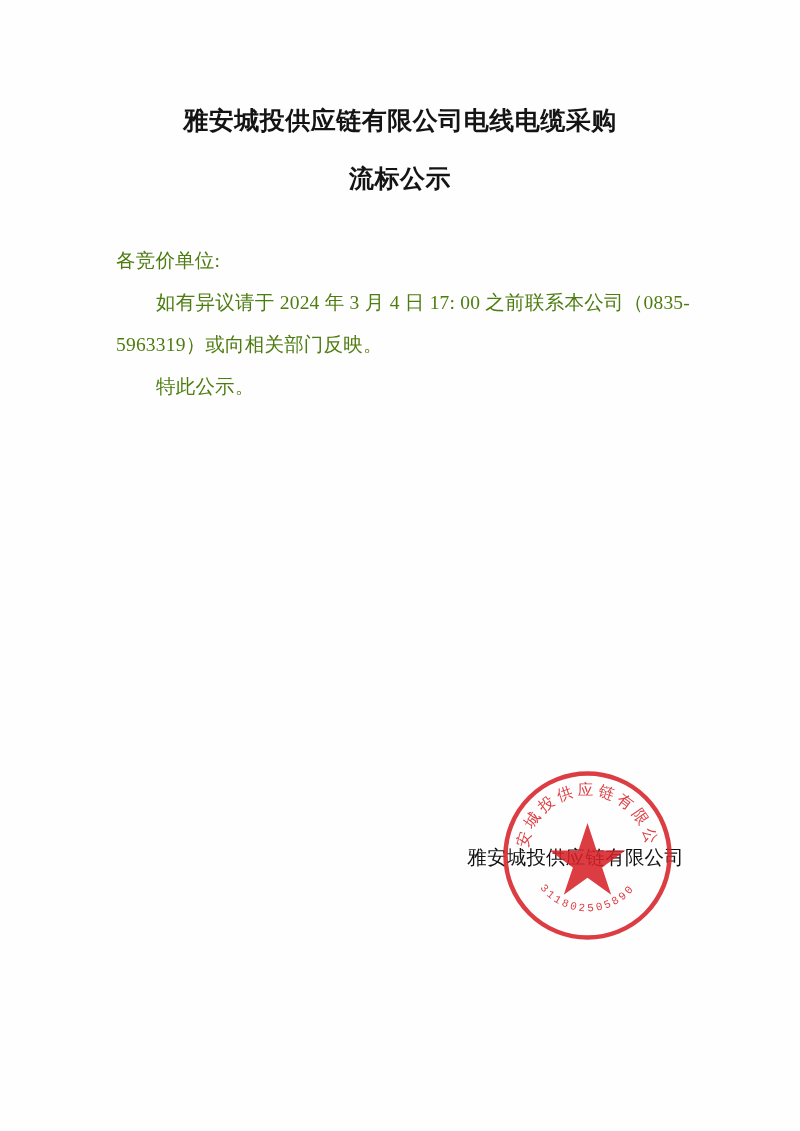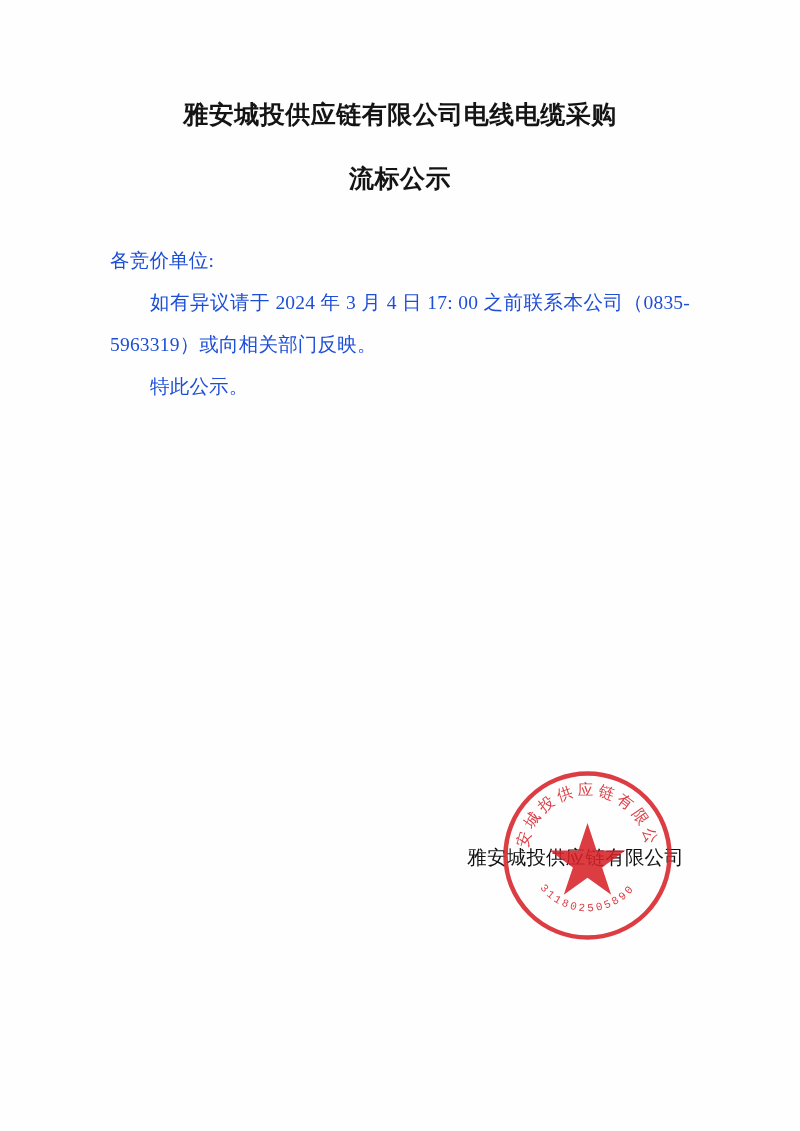--- a/index.html
+++ b/index.html
@@ -27,21 +27,21 @@
     padding: 0;
     text-align: center;
     font-weight: bold;
     font-size: 25px;
     letter-spacing: 0.5px;
     line-height: 1.0;
     color: #141414;
   }
   .title-line1 {
     position: absolute;
-    top: 102px;
+    top: 108px;
     left: 0;
     width: 800px;
   }
   .title-line2 {
     position: absolute;
     top: 168px;
     left: 0;
     width: 800px;
     font-family: Liberation Mono, monospace;
   }
@@ -49,22 +49,22 @@
     position: absolute;
     top: 240px;
     left: 110px;
     width: 580px;
   }
   .para {
     font-size: 19.5px;
     line-height: 42px;
     text-align: justify;
     text-justify: inter-ideograph;
-    margin: 0 0 0 0;
-    color: #1d4ed8;
+    margin: 0 0 0 6px;
+    color: #4d7c0f;
     letter-spacing: 0.2px;
   }
   .para.salutation {
     text-indent: 0;
     margin-bottom: 0px;
   }
   .para.indent {
     text-indent: 40px;
   }
   .sign-block {

